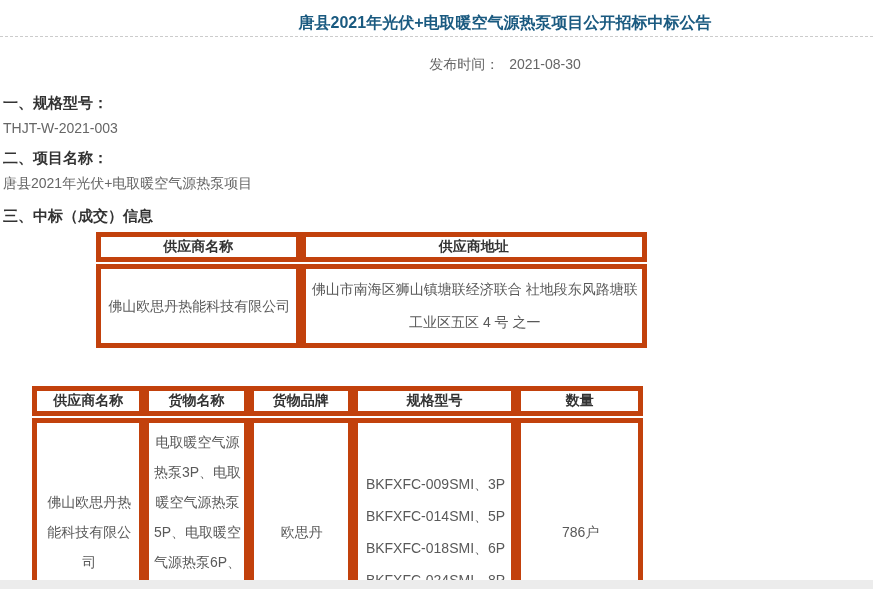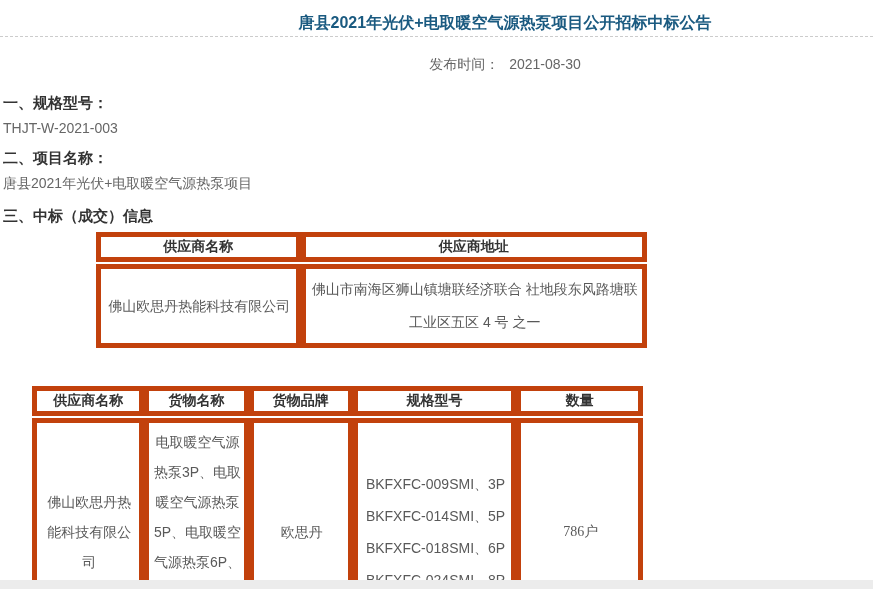--- a/index.html
+++ b/index.html
@@ -71,21 +71,21 @@
   .award-table { margin-top: 6px; margin-left: 96px; width: 551px; }
   .award-table .col-supplier { width: 183px; }
   .award-table .col-address  { width: 310px; }
   .award-table td.cell { height: 66px; line-height: 33px; }
 
   .subject-table { margin-top: 34px; margin-left: 32px; width: 611px; }
   .subject-table .c1 { width: 110px; }
   .subject-table .c2 { width: 102px; }
   .subject-table .c3 { width: 102px; }
   .subject-table .c4 { width: 160px; }
-  .subject-table .c5 { width: 124px; font-family: Liberation Serif, serif; }
+  .subject-table .c5 { width: 124px; }
   .subject-table td.cell { height: 154px; line-height: 30px; }
   .spec-line { line-height: 32px; white-space: nowrap; }
 
   .footer-strip {
     position: absolute;
     left: 0; right: 0; bottom: 0;
     height: 9px;
     background: #ececec;
   }
 </style>

